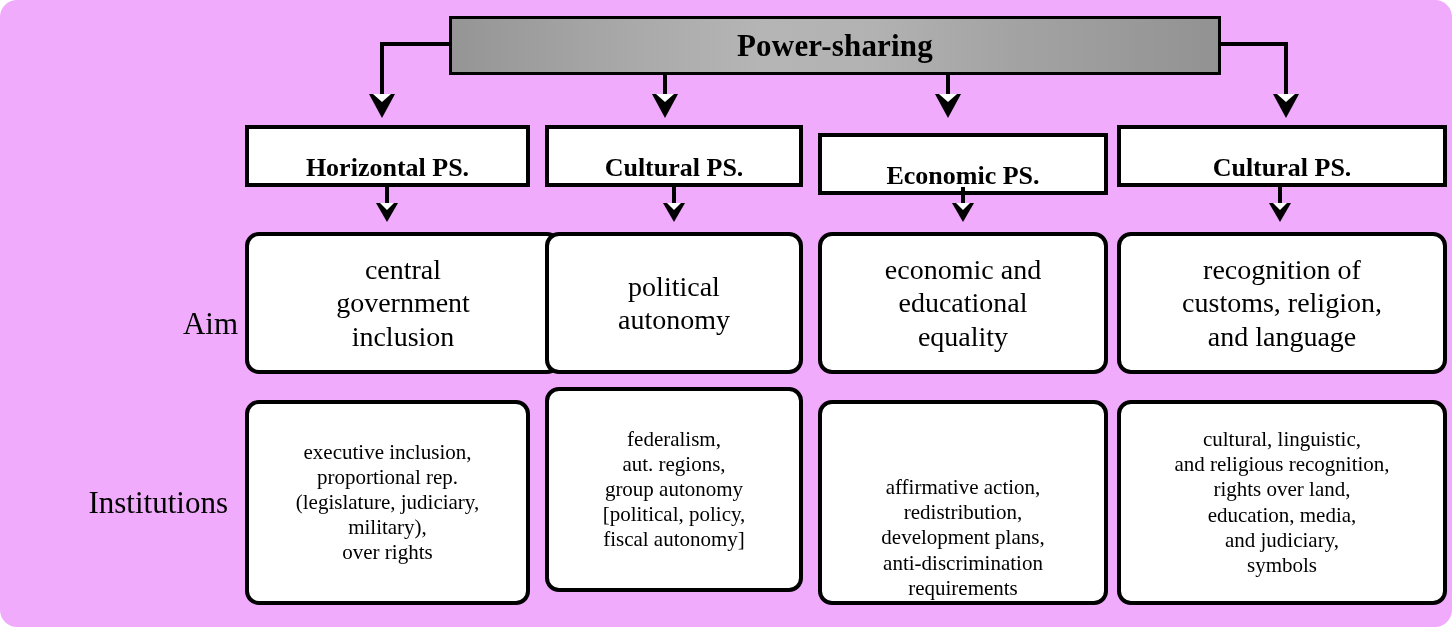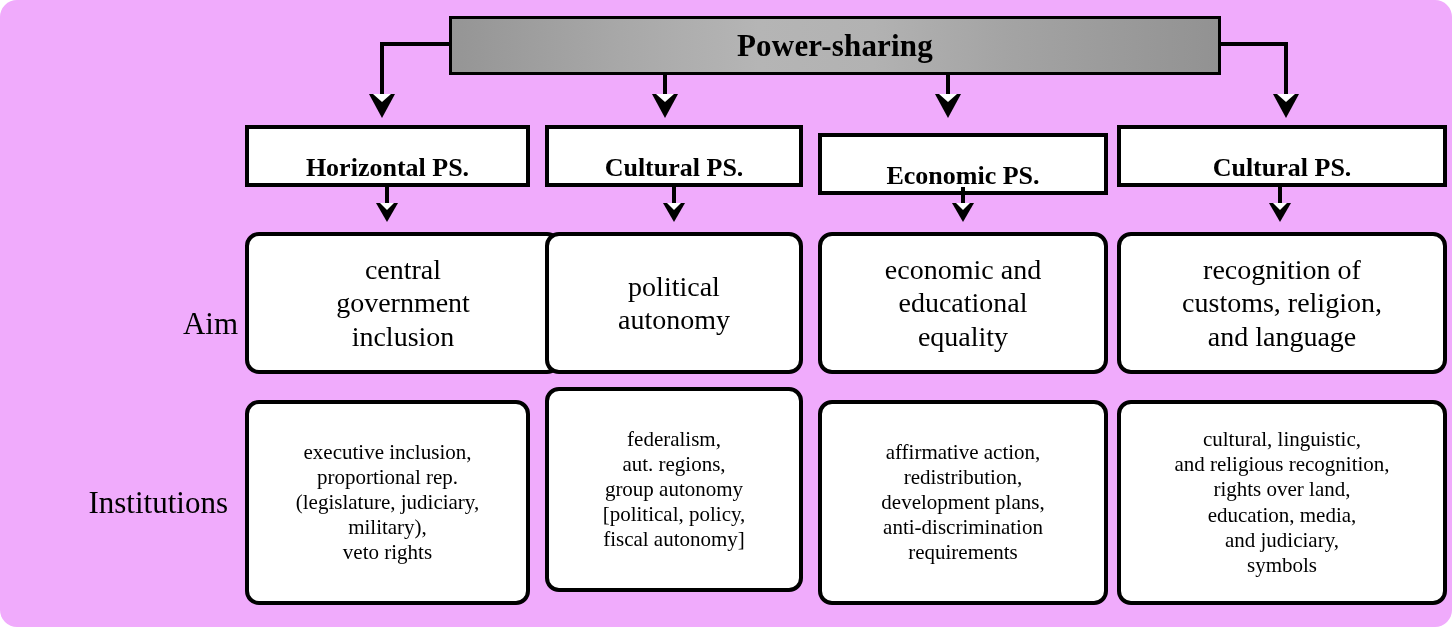--- a/index.html
+++ b/index.html
@@ -191,30 +191,30 @@
     <span class="txt">recognition of
 customs, religion,
 and language</span>
   </div>
 
   <div class="inst-box" style="left:245px;  top:400px; width:285px; height:205px;">
     <span class="txt">executive inclusion,
 proportional rep.
 (legislature, judiciary,
 military),
-veto rights</span>
+over rights</span>
   </div>
   <div class="inst-box" style="left:545px;  top:387px; width:258px; height:205px;">
     <span class="txt">federalism,
 aut. regions,
 group autonomy
 [political, policy,
 fiscal autonomy]</span>
   </div>
-  <div class="inst-box" style="left:818px;  top:400px; width:290px; height:205px;">
+  <div class="inst-box" style="left:818px;  top:400px; width:290px; height:205px;align-items:flex-end;">
     <span class="txt">affirmative action,
 redistribution,
 development plans,
 anti-discrimination
 requirements</span>
   </div>
   <div class="inst-box" style="left:1117px; top:400px; width:330px; height:205px;">
     <span class="txt">cultural, linguistic,
 and religious recognition,
 rights over land,

